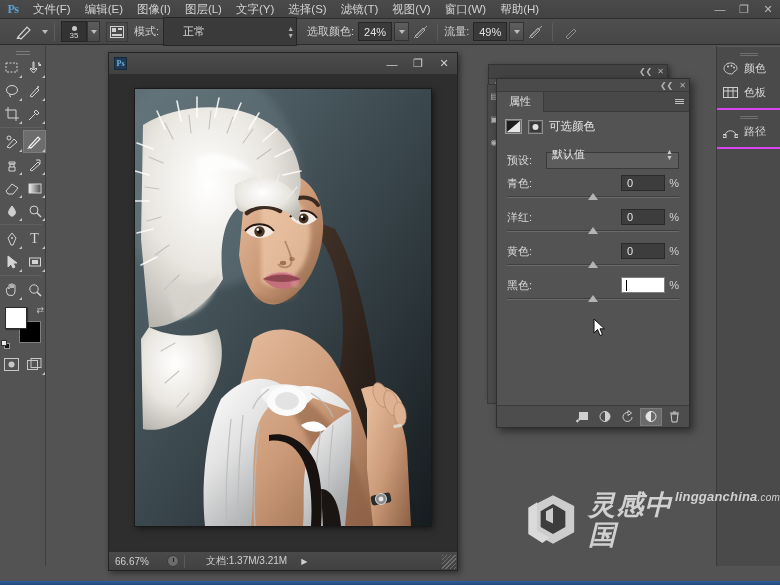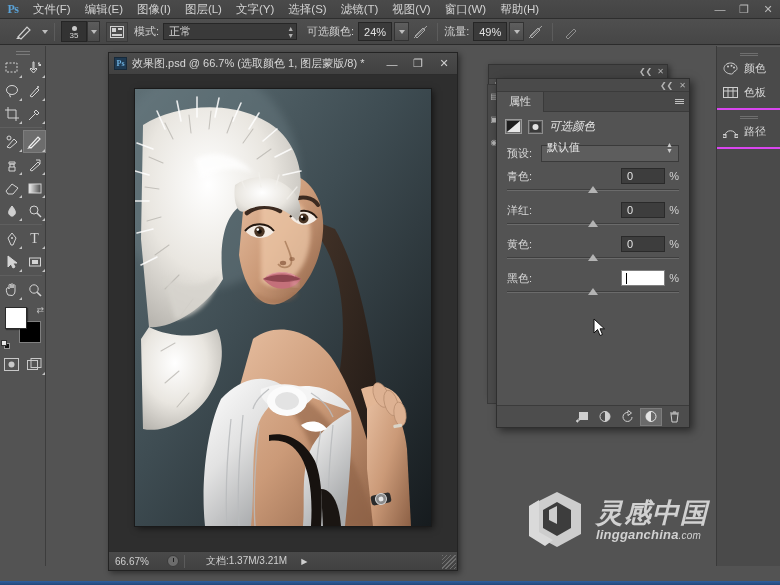--- a/index.html
+++ b/index.html
@@ -63,22 +63,22 @@
   }
   .stepper {
     width: 13px; height: 21px; background: linear-gradient(#5c5c5c,#4a4a4a);
     border: 1px solid #333; display: flex; align-items: center; justify-content: center;
   }
   .tool-preset-icon {
     width: 22px; height: 20px; border: 1px solid #3a3a3a; background: #4b4b4b;
     display: flex; align-items: center; justify-content: center; margin: 0 6px;
   }
   .combo {
-    height: 17px; background: #3a3a3a; border: 1px solid #262626;
-    display: flex; align-items: center; padding: 0 2px 0 5px;
+    height: 29px; background: #3a3a3a; border: 1px solid #262626;
+    display: flex; align-items: center; padding: 0 2px 0 19px;
     font-size: 11px; color: #d8d8d8;
   }
   .combo .arrows { margin-left: auto; padding-left: 6px; font-size: 7px; line-height: 7px; color: #b0b0b0; }
   .numfield {
     height: 19px; background: #3a3a3a; border: 1px solid #262626;
     display: flex; align-items: center; justify-content: center;
     font-size: 11px; color: #e2e2e2; min-width: 34px; padding: 0 3px;
   }
   .numstep {
     width: 15px; height: 19px; background: linear-gradient(#5e5e5e,#4c4c4c);
@@ -208,32 +208,32 @@
     border-bottom: 1px solid #3a3a3a;
   }
   .pp-tab {
     height: 20px; background: #535353; padding: 0 12px;
     display: flex; align-items: center; font-size: 11px; color: #e0e0e0;
     border-right: 1px solid #3a3a3a;
   }
   .pp-menu { margin-left: auto; padding-right: 5px; display:flex; flex-direction:column; gap:1px; }
   .pp-menu i { display:block; width:9px; height:1px; background:#c0c0c0; }
   .pp-body { flex: 1; padding: 7px 0 0 0; position: relative; }
-  .adj-header { display: flex; align-items: center; gap: 6px; padding: 0 8px 9px 8px; font-style: italic; }
+  .adj-header { display: flex; align-items: center; gap: 6px; padding: 0 8px 9px 8px; }
   .adj-ico {
     width: 17px; height: 15px; border: 1px solid #9a9a9a; display:flex; align-items:center; justify-content:center;
     background: #6e6e6e;
   }
   .adj-ico2 {
     width: 15px; height: 14px; border: 1px solid #8d8d8d; background: #585858;
     display:flex; align-items:center; justify-content:center;
   }
   .adj-name { font-size: 11.5px; color: #e4e4e4; }
   .row {
-    display: flex; align-items: center; padding: 0 10px; height: 20px; 
+    display: flex; align-items: center; padding: 0 10px; height: 20px; gap: 5px; margin-top: 7px;
   }
   .row .lbl { width: 34px; font-size: 11px; color: #d6d6d6; text-align: left; }
   .select {
     flex: 1; height: 17px; background: #5d5d5d; border: 1px solid #3a3a3a;
     display: flex; align-items: center; padding: 0 2px 11px 5px; font-size: 11px; color: #e6e6e6;
   }
   .select .sw-chip { width: 13px; height: 10px; background: #f2f2f2; border: 1px solid #888; margin-right: 5px; }
   .select .arrows { margin-left: auto; font-size: 7px; line-height: 6px; color: #cacaca; padding-right:3px; text-align:center;}
   .slider-group { padding: 4px 10px 0 10px; }
   .sg-top { display: flex; align-items: center; height: 18px; }
@@ -294,21 +294,21 @@
   .taskstrip {
     position: absolute; left: 0; bottom: 0; width: 780px; height: 4px;
     background: linear-gradient(#2f5f9e,#23487a);
   }
 
   
   .watermark {
     position: absolute; left: 523px; top: 490px; display: flex; align-items: center; gap: 9px;
     opacity: .92; pointer-events: none;
   }
-  .wm-text { display: flex; flex-direction: column; }
+  .wm-text { display: flex; flex-direction: row; }
   .wm-cn {
     font-size: 27px; font-weight: bold; color: #dcdcdc; letter-spacing: 1px;
     font-family: "Liberation Sans", sans-serif; line-height: 30px;
     font-style: italic;
   }
   .wm-en {
     font-size: 13px; font-weight: bold; font-style: italic; color: #dcdcdc;
     letter-spacing: .2px; line-height: 14px;
   }
   .wm-en .dom { font-size: 10px; font-weight: normal; text-align: right; }
@@ -361,21 +361,21 @@
         <rect x="8" y="2" width="4" height="2" fill="#cfcfcf"></rect>
         <rect x="2" y="8" width="10" height="2" fill="#cfcfcf"></rect>
       </svg>
     </div>
     <div class="ob-label">模式:</div>
     <div class="combo" style="width:134px">
       <span>正常</span>
       <span class="arrows">▲<br>▼</span>
     </div>
     <div style="width:10px"></div>
-    <div class="ob-label">可选颜色:</div>
+    <div class="ob-label">选取颜色:</div>
     <div class="numfield">
         <span>24%</span>
       </div>
     <div class="numstep">
         <span class="tri-down" style="margin:0"></span>
       </div>
     <div class="ob-icon">
       <svg width="15" height="14" viewBox="0 0 15 14">
           <path d="M2 11 L10 3 L12 5 L4 13 Z" fill="none" stroke="#a8a8a8"></path>
           <line x1="1" y1="13" x2="14" y2="1" stroke="#a8a8a8"></line>
@@ -589,21 +589,20 @@
             <rect x="4" y="0.5" width="10" height="9" fill="none" stroke="#c8c8c8"></rect>
           </svg>
         <span class="corner"></span>
       </div>
     </div>
   </div>
 
   <div class="docwin">
     <div class="doctitle">
       <div class="doc-ps-icon">Ps</div>
-      <div class="doc-name">效果图.psd @ 66.7% (选取颜色 1, 图层蒙版/8) *</div>
       <div class="doc-wbtns">
         <div class="doc-wbtn">—</div>
         <div class="doc-wbtn">❐</div>
         <div class="doc-wbtn">✕</div>
       </div>
     </div>
 
     <div class="canvas-area">
       <div class="photo">
         <svg width="296" height="437" viewBox="0 0 296 437" preserveAspectRatio="none">

